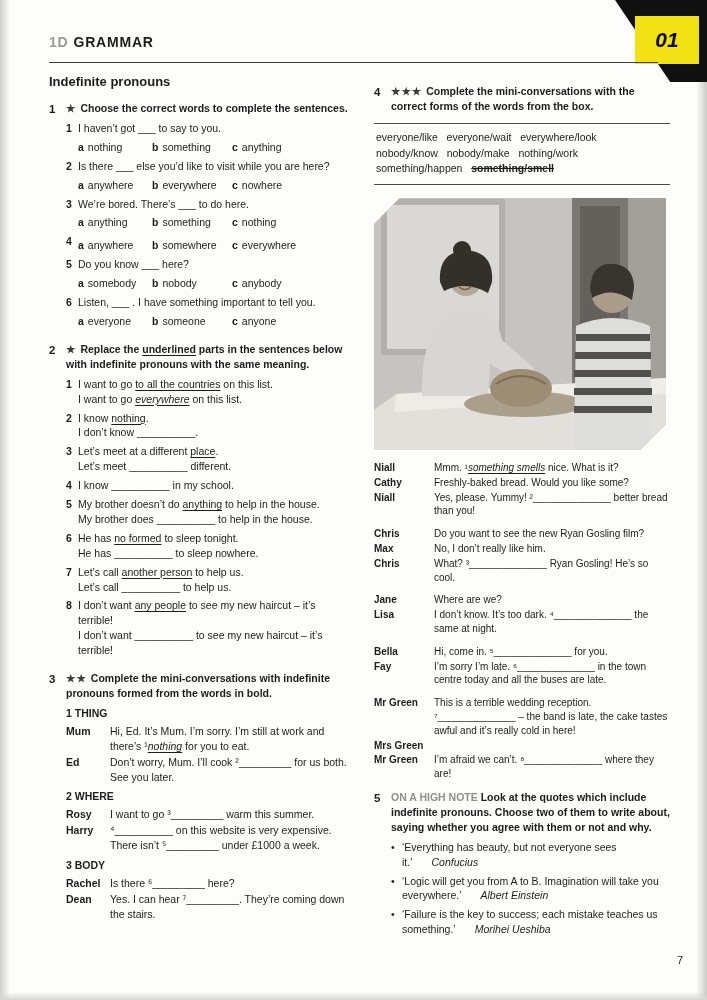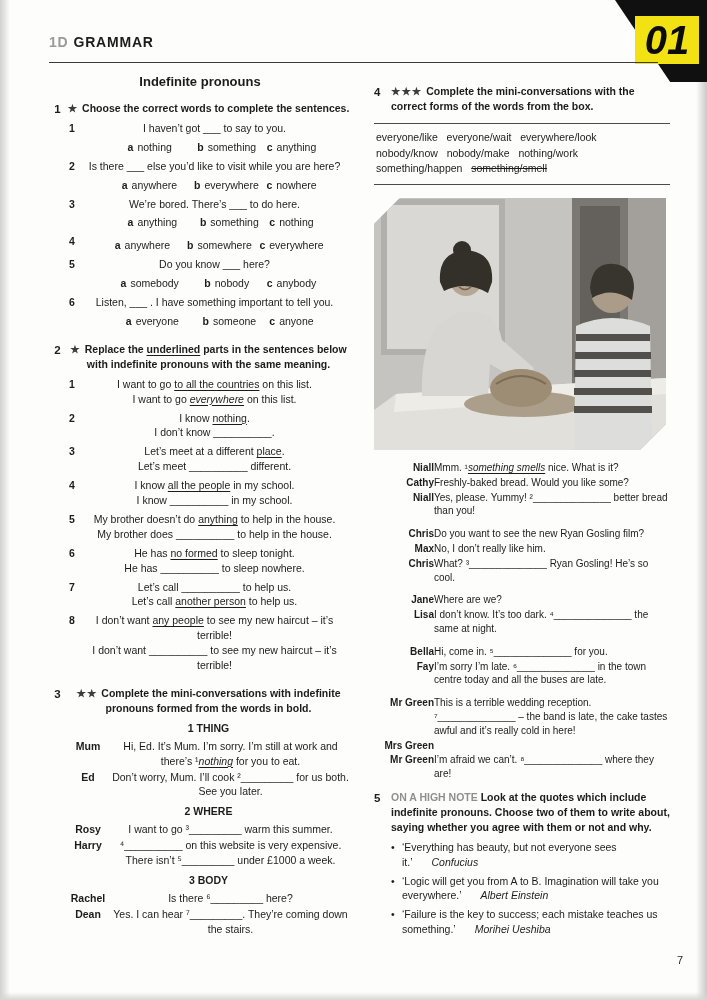--- a/index.html
+++ b/index.html
@@ -4,27 +4,27 @@
 <style>
   *{margin:0;padding:0;box-sizing:border-box;}
   html,body{width:707px;height:1000px;}
   body{font-family:"Liberation Sans",sans-serif;background:#ffffff;color:#1c1c1c;position:relative;overflow:hidden;}
   .page{position:absolute;inset:0;background:#fdfdfb;}
   .edge-l{position:absolute;left:0;top:0;width:10px;height:100%;background:linear-gradient(to right,#d0d0ce,rgba(255,255,255,0));}
   .edge-r{position:absolute;right:0;top:0;width:11px;height:100%;background:linear-gradient(to left,#c9c9c7,rgba(255,255,255,0));}
   .edge-b{position:absolute;left:0;bottom:0;width:100%;height:8px;background:linear-gradient(to top,#d6d6d4,rgba(255,255,255,0));}
 
   .corner{position:absolute;top:0;right:0;width:92px;height:82px;background:#101010;clip-path:polygon(0 0,100% 0,100% 100%,60% 100%);}
-  .badge{position:absolute;top:16px;right:8px;width:64px;height:48px;background:#f2e214;display:flex;align-items:center;justify-content:center;font-weight:bold;font-style:italic;font-size:40px;color:#0c0c0c;}
+  .badge{position:absolute;top:16px;right:8px;width:64px;height:48px;background:#f2e214;display:flex;align-items:center;justify-content:center;font-weight:bold;font-style:italic;font-size:21px;color:#0c0c0c;}
 
   .hdr{position:absolute;left:49px;top:34px;font-size:14px;font-weight:bold;letter-spacing:0.8px;}
   .hdr .unit{color:#9a9a9a;margin-right:5px;}
   .rule{position:absolute;left:49px;top:62px;width:609px;height:1px;background:#3a3a3a;}
 
-  .col-l{position:absolute;left:49px;top:74px;width:302px;text-align:center;}
+  .col-l{position:absolute;left:49px;top:74px;width:302px;}
   .col-r{position:absolute;left:374px;top:84px;width:296px;}
 
   .sec-title{font-size:13px;font-weight:bold;margin-bottom:12px;}
 
   .ex{display:flex;margin-bottom:9px;font-size:10.5px;line-height:1.42;}
   .ex .enum{width:17px;font-weight:bold;font-size:11.5px;flex:none;}
   .ex .ebody{flex:1;}
   .einst{font-weight:bold;margin-bottom:5px;}
   .stars{color:#3c3c3c;margin-right:4px;letter-spacing:1px;}
 
@@ -32,27 +32,27 @@
   .item .inum{width:12px;font-weight:bold;flex:none;}
   .item .ibody{flex:1;}
   .opts{margin-top:4px;}
   .opt{display:inline-block;}
   .opt.o1{width:74px;}
   .opt.o2{width:80px;}
   .opt .k{font-weight:bold;margin-right:4px;}
 
   .u{text-decoration:underline;text-underline-offset:2px;}
   .ans{font-style:italic;text-decoration:underline;text-underline-offset:2px;}
-  .strike{text-decoration:line-through;}
+  .strike{text-decoration:line-through;font-weight:bold;}
 
   .dsec{font-weight:bold;margin:5px 0 3px;}
   .dline{display:flex;margin-bottom:1px;}
   .dline .spk{flex:none;font-weight:bold;}
   .spk3{width:44px;}
-  .spk4{width:60px;text-align:right;}
+  .spk4{width:60px;}
   .dtxt{flex:1;}
   .dgroup{margin-bottom:9px;font-size:10px;line-height:1.38;}
 
   .wordbox{border-top:1px solid #4a4a4a;border-bottom:1px solid #4a4a4a;padding:6px 2px 7px;white-space:pre-wrap;font-size:10.5px;line-height:1.5;margin:4px 0 13px;}
 
   .photo{width:292px;height:252px;margin:0 0 11px;clip-path:polygon(26px 0,292px 0,292px 226px,266px 252px,0 252px,0 26px);background:#c6c4c0;}
   .photo svg{display:block;width:100%;height:100%;}
 
   .ex5{margin-top:5px;}
   .ex5-label{color:#8f8f8f;font-weight:bold;}
@@ -170,43 +170,42 @@
         <div class="item">
           <span class="inum">3</span>
           <div class="ibody">
             <div><span>Let’s meet at a different </span><span class="u">place</span><span>.</span></div>
             <div><span>Let’s meet __________ different.</span></div>
           </div>
         </div>
         <div class="item">
           <span class="inum">4</span>
           <div class="ibody">
-            <div><span>I know </span><span class="u">all the people</span><span> in my school.</span></div>
             <div><span>I know __________ in my school.</span></div>
           </div>
         </div>
         <div class="item">
           <span class="inum">5</span>
           <div class="ibody">
             <div><span>My brother doesn’t do </span><span class="u">anything</span><span> to help in the house.</span></div>
             <div><span>My brother does __________ to help in the house.</span></div>
           </div>
         </div>
         <div class="item">
           <span class="inum">6</span>
           <div class="ibody">
             <div><span>He has </span><span class="u">no formed</span><span> to sleep tonight.</span></div>
             <div><span>He has __________ to sleep nowhere.</span></div>
           </div>
         </div>
         <div class="item">
           <span class="inum">7</span>
           <div class="ibody">
+            <div><span>Let’s call </span><span class="u">another person</span><span> to help us.</span></div>
             <div><span>Let’s call __________ to help us.</span></div>
-            <div><span>Let’s call </span><span class="u">another person</span><span> to help us.</span></div>
           </div>
         </div>
         <div class="item">
           <span class="inum">8</span>
           <div class="ibody">
             <div><span>I don’t want </span><span class="u">any people</span><span> to see my new haircut – it’s terrible!</span></div>
             <div><span>I don’t want __________ to see my new haircut – it’s terrible!</span></div>
           </div>
         </div>
       </div>

